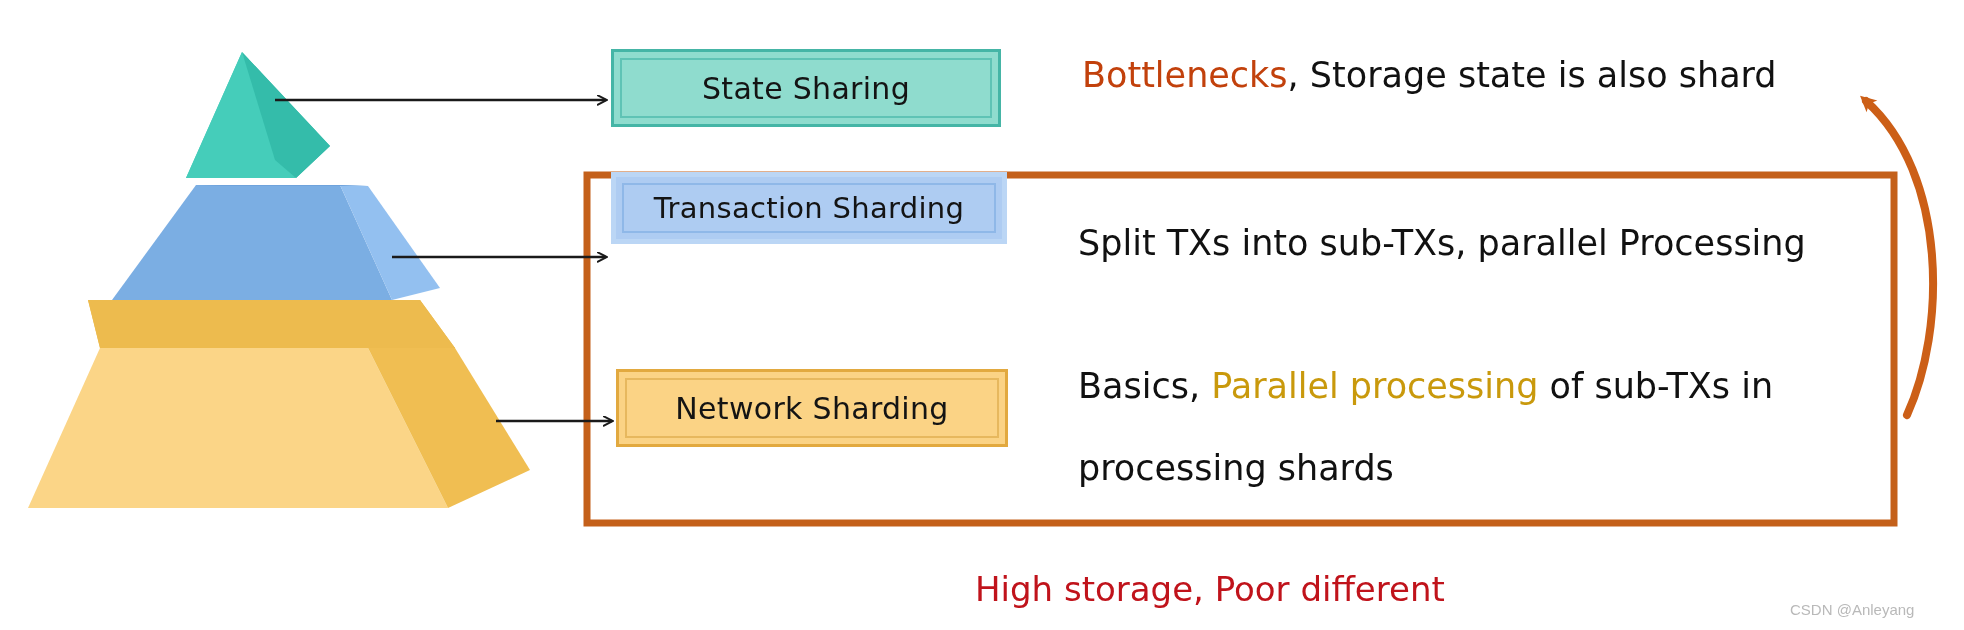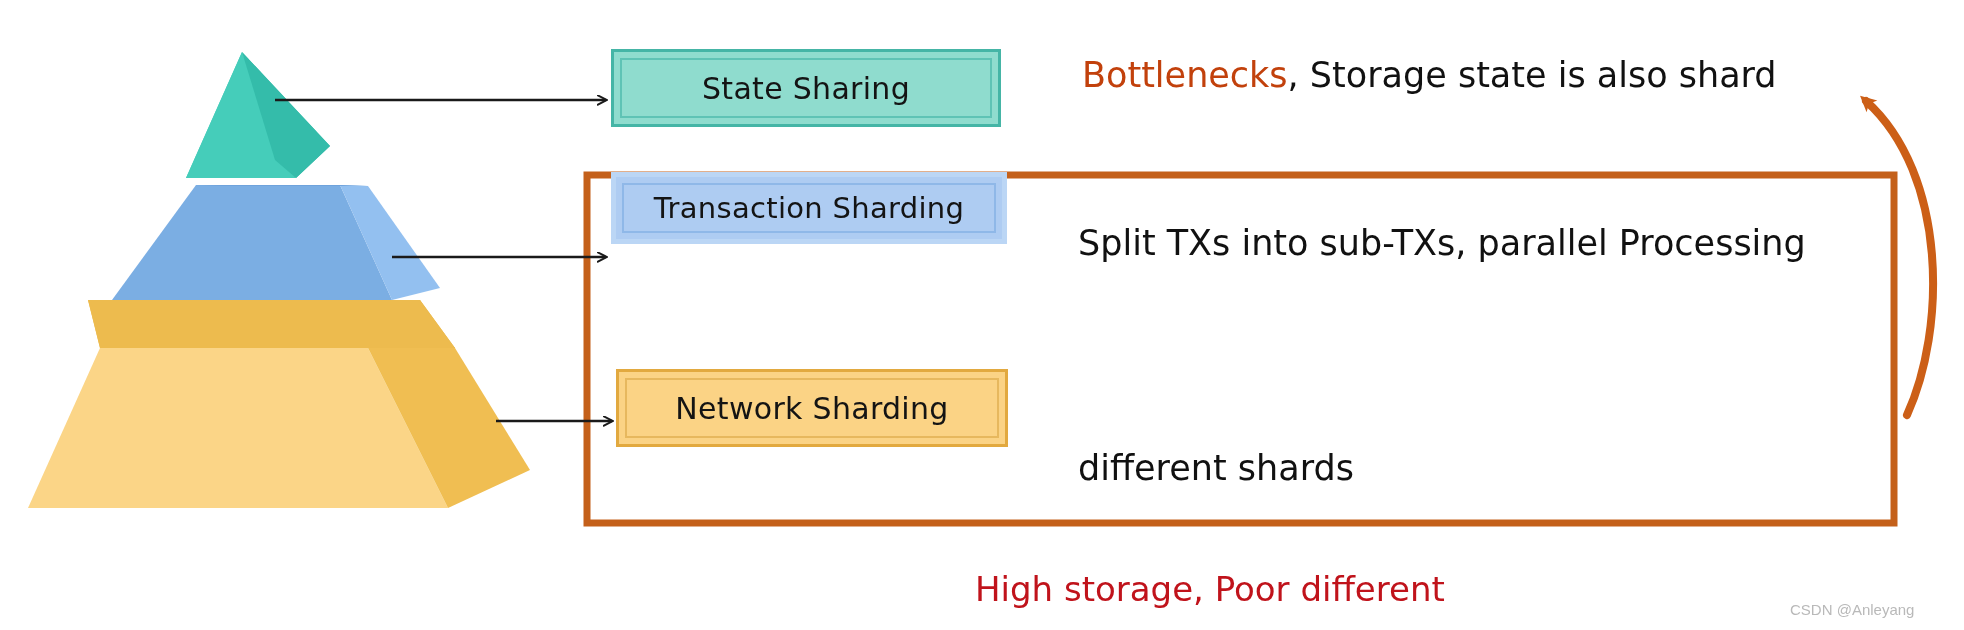--- a/index.html
+++ b/index.html
@@ -190,22 +190,25 @@
   </div>
 
   <div class="annot" id="annot-top">
     <span class="hl-red">Bottlenecks</span><span>, Storage state is also shard</span>
   </div>
 
   <div class="annot" id="annot-mid">
     <span>Split TXs into sub-TXs, parallel Processing</span>
   </div>
 
+  <div class="annot" id="annot-bot-1">
+    <span>Basics, </span><span class="hl-gold">Parallel processing</span><span> of sub-TXs in</span>
+  </div>
 
   <div class="annot" id="annot-bot-2">
-    <span>different shards</span>
+    <span>processing shards</span>
   </div>
 
   <div id="bottom-note">High storage, Poor different</div>
 
   <div id="watermark">CSDN @Anleyang</div>
 
 </div>
 
 </body></html>

